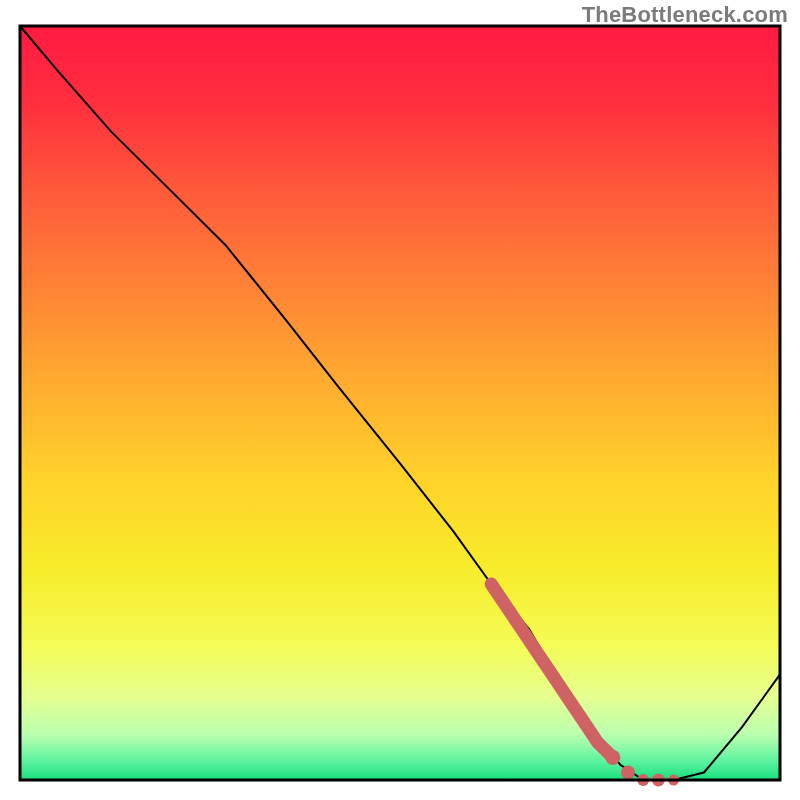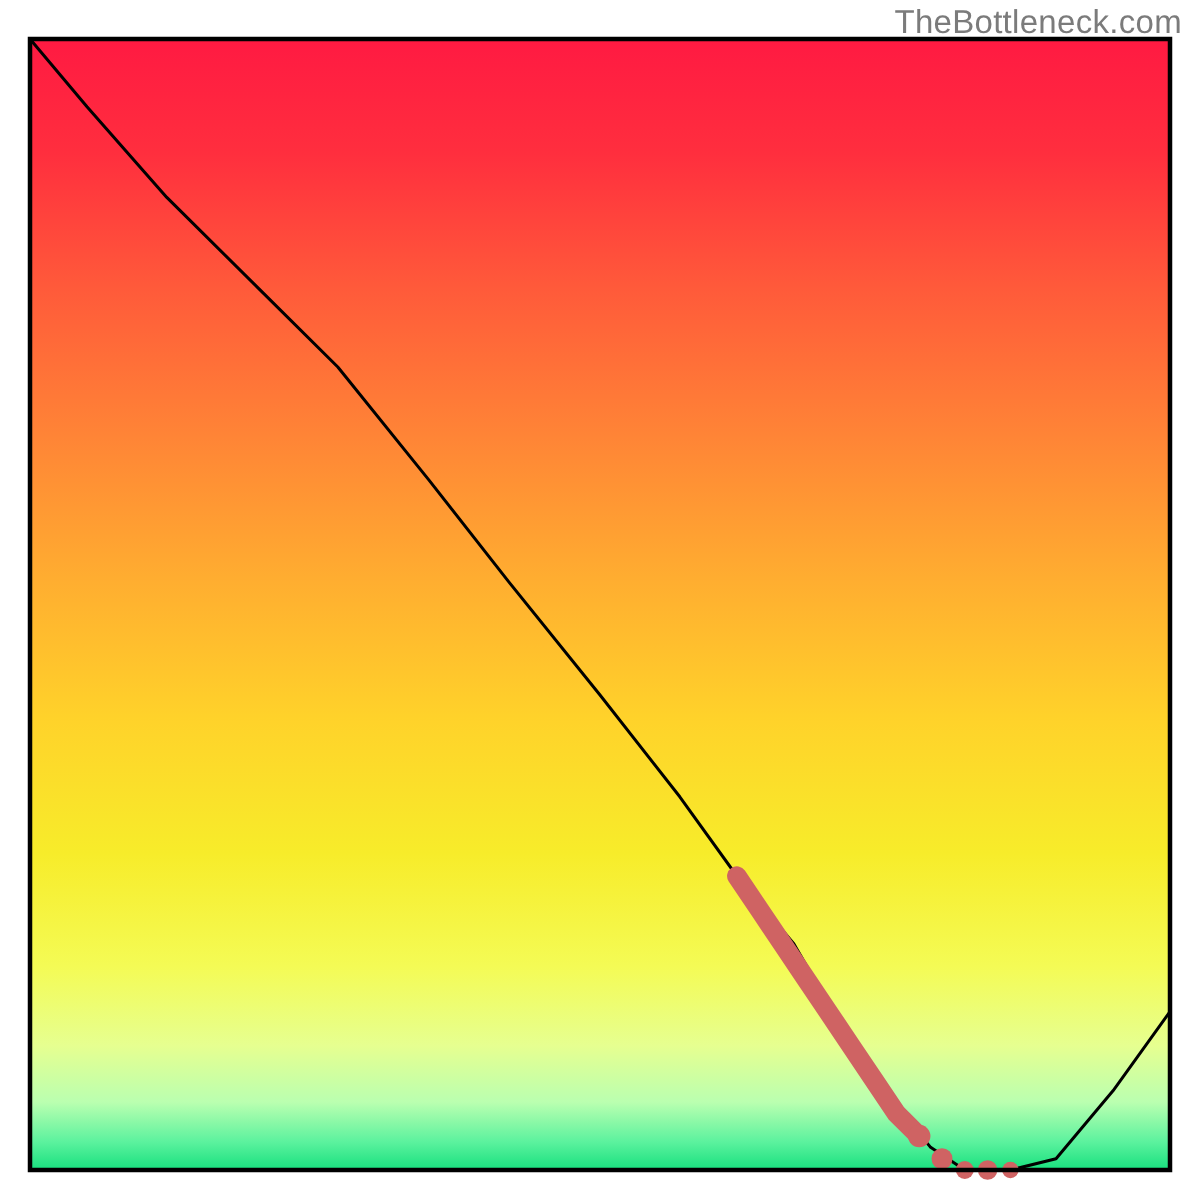--- a/index.html
+++ b/index.html
@@ -15,21 +15,21 @@
     position: relative;
     width: 800px;
     height: 800px;
   }
   .watermark {
     position: absolute;
     top: 2px;
     right: 12px;
     color: #7b7b7b;
     font-size: 22px;
-    font-weight: 400;
+    font-weight: 700;
     letter-spacing: 0.2px;
     z-index: 50;
   }
   svg {
     display: block;
   }
 </style>
 </head>
 <body>
 

